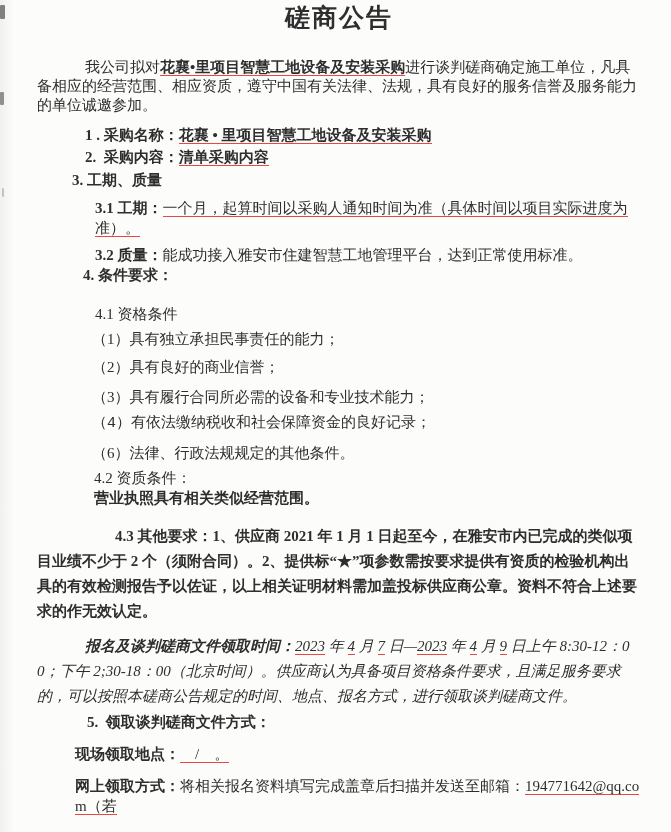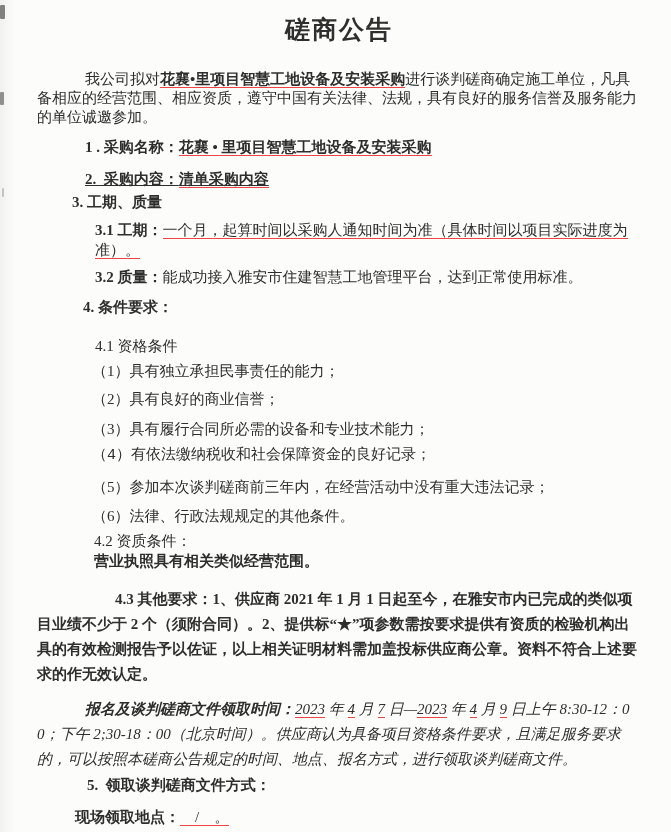--- a/index.html
+++ b/index.html
@@ -7,21 +7,21 @@
     width:671px;height:832px;
     background:#fcfcfb;
     color:#2e2e2e;
     font-family:"Liberation Serif","DejaVu Serif",serif;
     font-size:15px;
     position:relative;
     overflow:hidden;
   }
   .page{
     position:absolute;inset:0;
-    padding:12px 30px 0 37px;
+    padding:0 30px 0 37px;
     box-sizing:border-box;
   }
   .scan-band{
     position:absolute;left:0;top:0;bottom:0;width:14px;
     background:linear-gradient(to right, rgba(60,60,60,0.06), rgba(0,0,0,0));
     pointer-events:none;
   }
   .artifact{position:absolute;background:#5a5a5a;border-radius:1px;}
   .a1{left:0;top:5px;width:5px;height:14px;opacity:.75;}
   .a2{left:0;top:92px;width:4px;height:13px;opacity:.65;}
@@ -39,25 +39,25 @@
     line-height:20px;
     white-space:pre-wrap;
     word-break:break-all;
   }
   .b{font-weight:700;}
   .bold{font-weight:700;}
   .u{border-bottom:1px solid #ef4444;padding-bottom:0px;}
   
   .intro{margin-top:22px;line-height:19px;text-indent:48px;}
   .item1{margin-top:10px;margin-left:48px;}
-  .item2{margin-top:12px;margin-left:48px;text-decoration:underline;}
+  .item2{margin-top:2px;margin-left:48px;}
   .h3{margin-top:3px;margin-left:35px;}
   .item31{margin-top:8px;margin-left:58px;}
   .item32{margin-top:7px;margin-left:58px;}
-  .h4{margin-top:10px;margin-left:46px;}
+  .h4{margin-top:0;margin-left:46px;}
   .h41{margin-top:19px;margin-left:58px;}
   .q{margin-left:55px;}
   .q1{margin-top:5px;}
   .q2{margin-top:8px;}
   .q3{margin-top:10px;}
   .q4{margin-top:7px;font-family:Liberation Mono, monospace;}
   .q5{margin-top:11px;}
   .q6{margin-top:9px;}
   .h42{margin-top:5px;margin-left:57px;}
   .v42{margin-top:0;margin-left:57px;}
@@ -88,21 +88,20 @@
   <p class="para item31"><span class="b">3.1 工期：</span><span class="u">一个月，起算时间以采购人通知时间为准（具体时间以项目实际进度为准）。</span></p>
   <p class="para item32"><span class="b">3.2 质量：</span><span>能成功接入雅安市住建智慧工地管理平台，达到正常使用标准。</span></p>
 
   <p class="para h4 b">4. 条件要求：</p>
   <p class="para h41">4.1 资格条件</p>
 
   <p class="para q q1">（1）具有独立承担民事责任的能力；</p>
   <p class="para q q2">（2）具有良好的商业信誉；</p>
   <p class="para q q3">（3）具有履行合同所必需的设备和专业技术能力；</p>
   <p class="para q q4">（4）有依法缴纳税收和社会保障资金的良好记录；</p>
-  <p class="para q q5">（5）参加本次谈判磋商前三年内，在经营活动中没有重大违法记录；</p>
   <p class="para q q6">（6）法律、行政法规规定的其他条件。</p>
 
   <p class="para h42">4.2 资质条件：</p>
   <p class="para v42 bold">营业执照具有相关类似经营范围。</p>
 
   <p class="para p43 bold">4.3 其他要求：1、供应商 2021 年 1 月 1 日起至今，在雅安市内已完成的类似项目业绩不少于 2 个（须附合同）。2、提供标“★”项参数需按要求提供有资质的检验机构出具的有效检测报告予以佐证，以上相关证明材料需加盖投标供应商公章。资料不符合上述要求的作无效认定。</p>
 
   <p class="para reg"><span class="b">报名及谈判磋商文件领取时间：</span><span class="u">2023</span><span> 年 </span><span class="u">4</span><span> 月 </span><span class="u">7</span><span> 日—</span><span class="u">2023</span><span> 年 </span><span class="u">4</span><span> 月 </span><span class="u">9</span><span> 日上午 8:30-12：00；下午 2;30-18：00（北京时间）。供应商认为具备项目资格条件要求，且满足服务要求的，可以按照本磋商公告规定的时间、地点、报名方式，进行领取谈判磋商文件。</span></p>
 
   <p class="para h5 b">5.  领取谈判磋商文件方式：</p>

